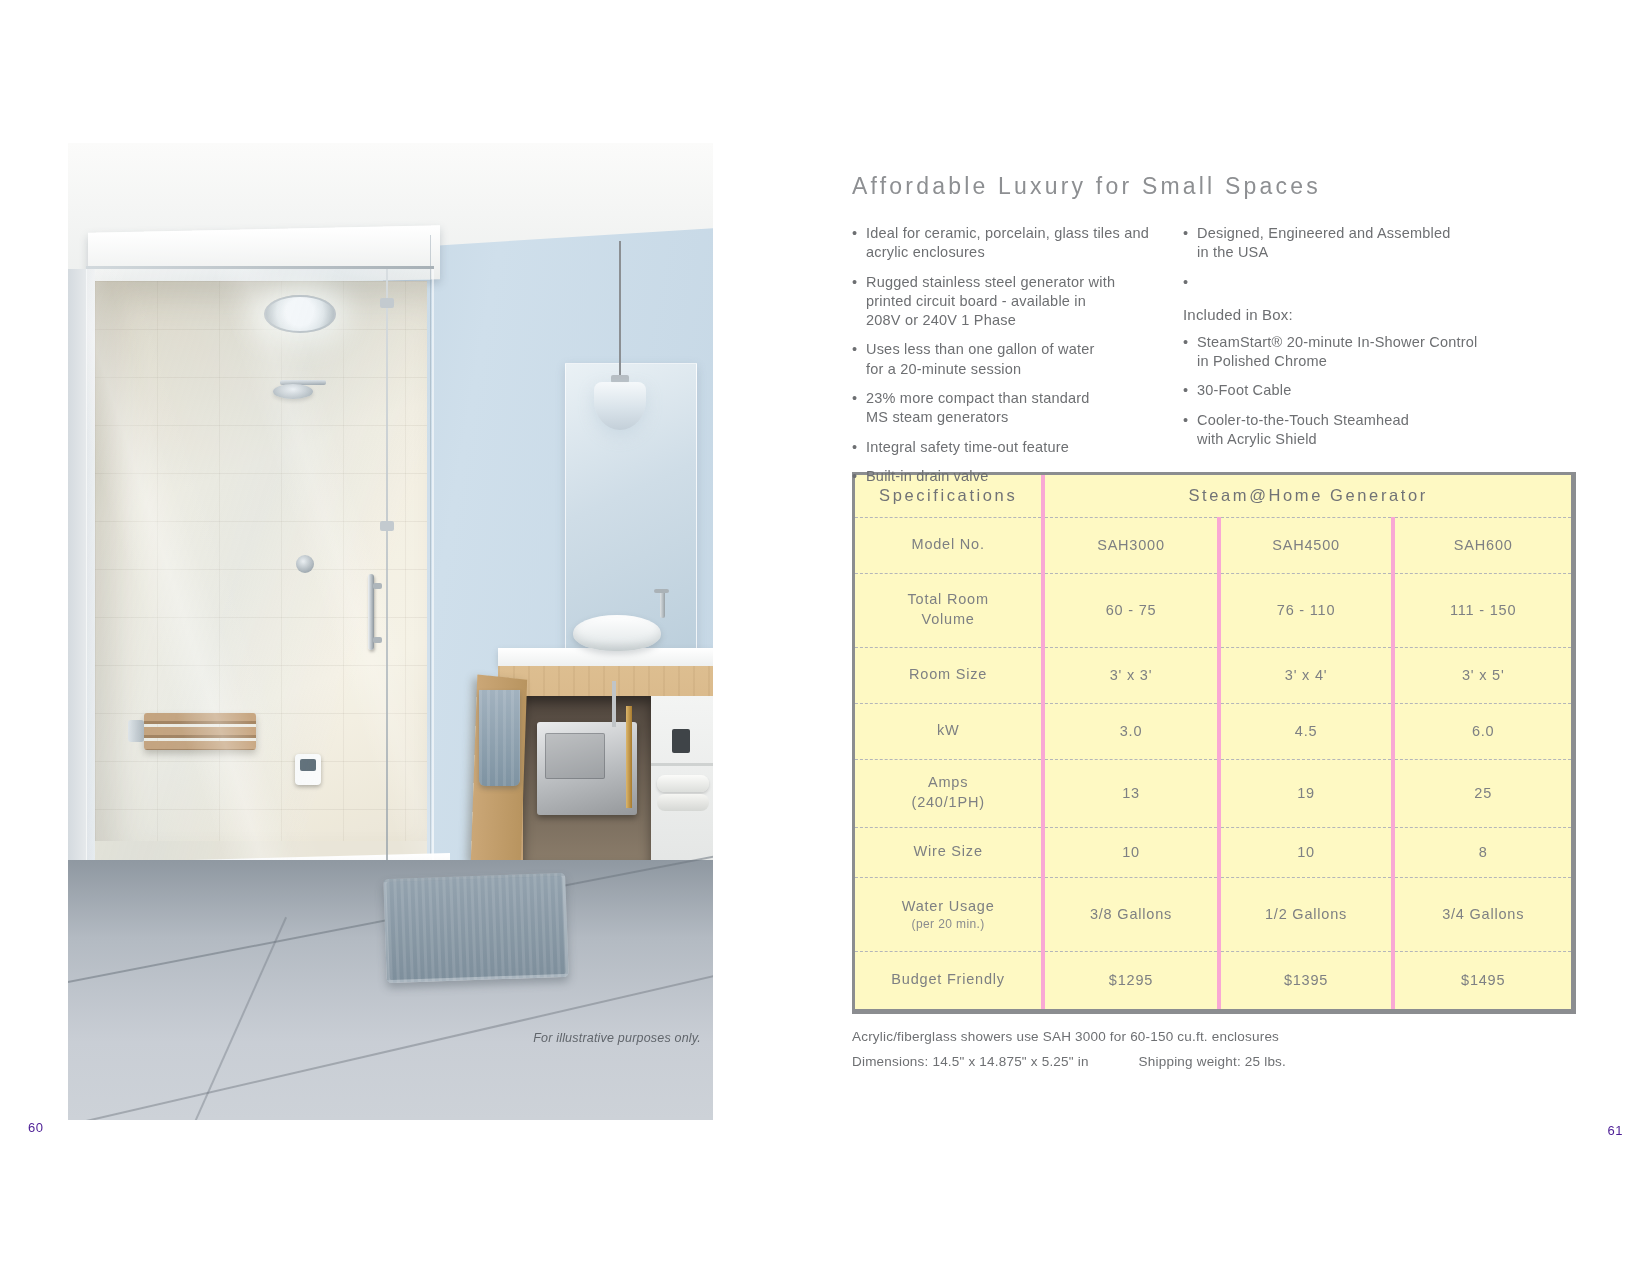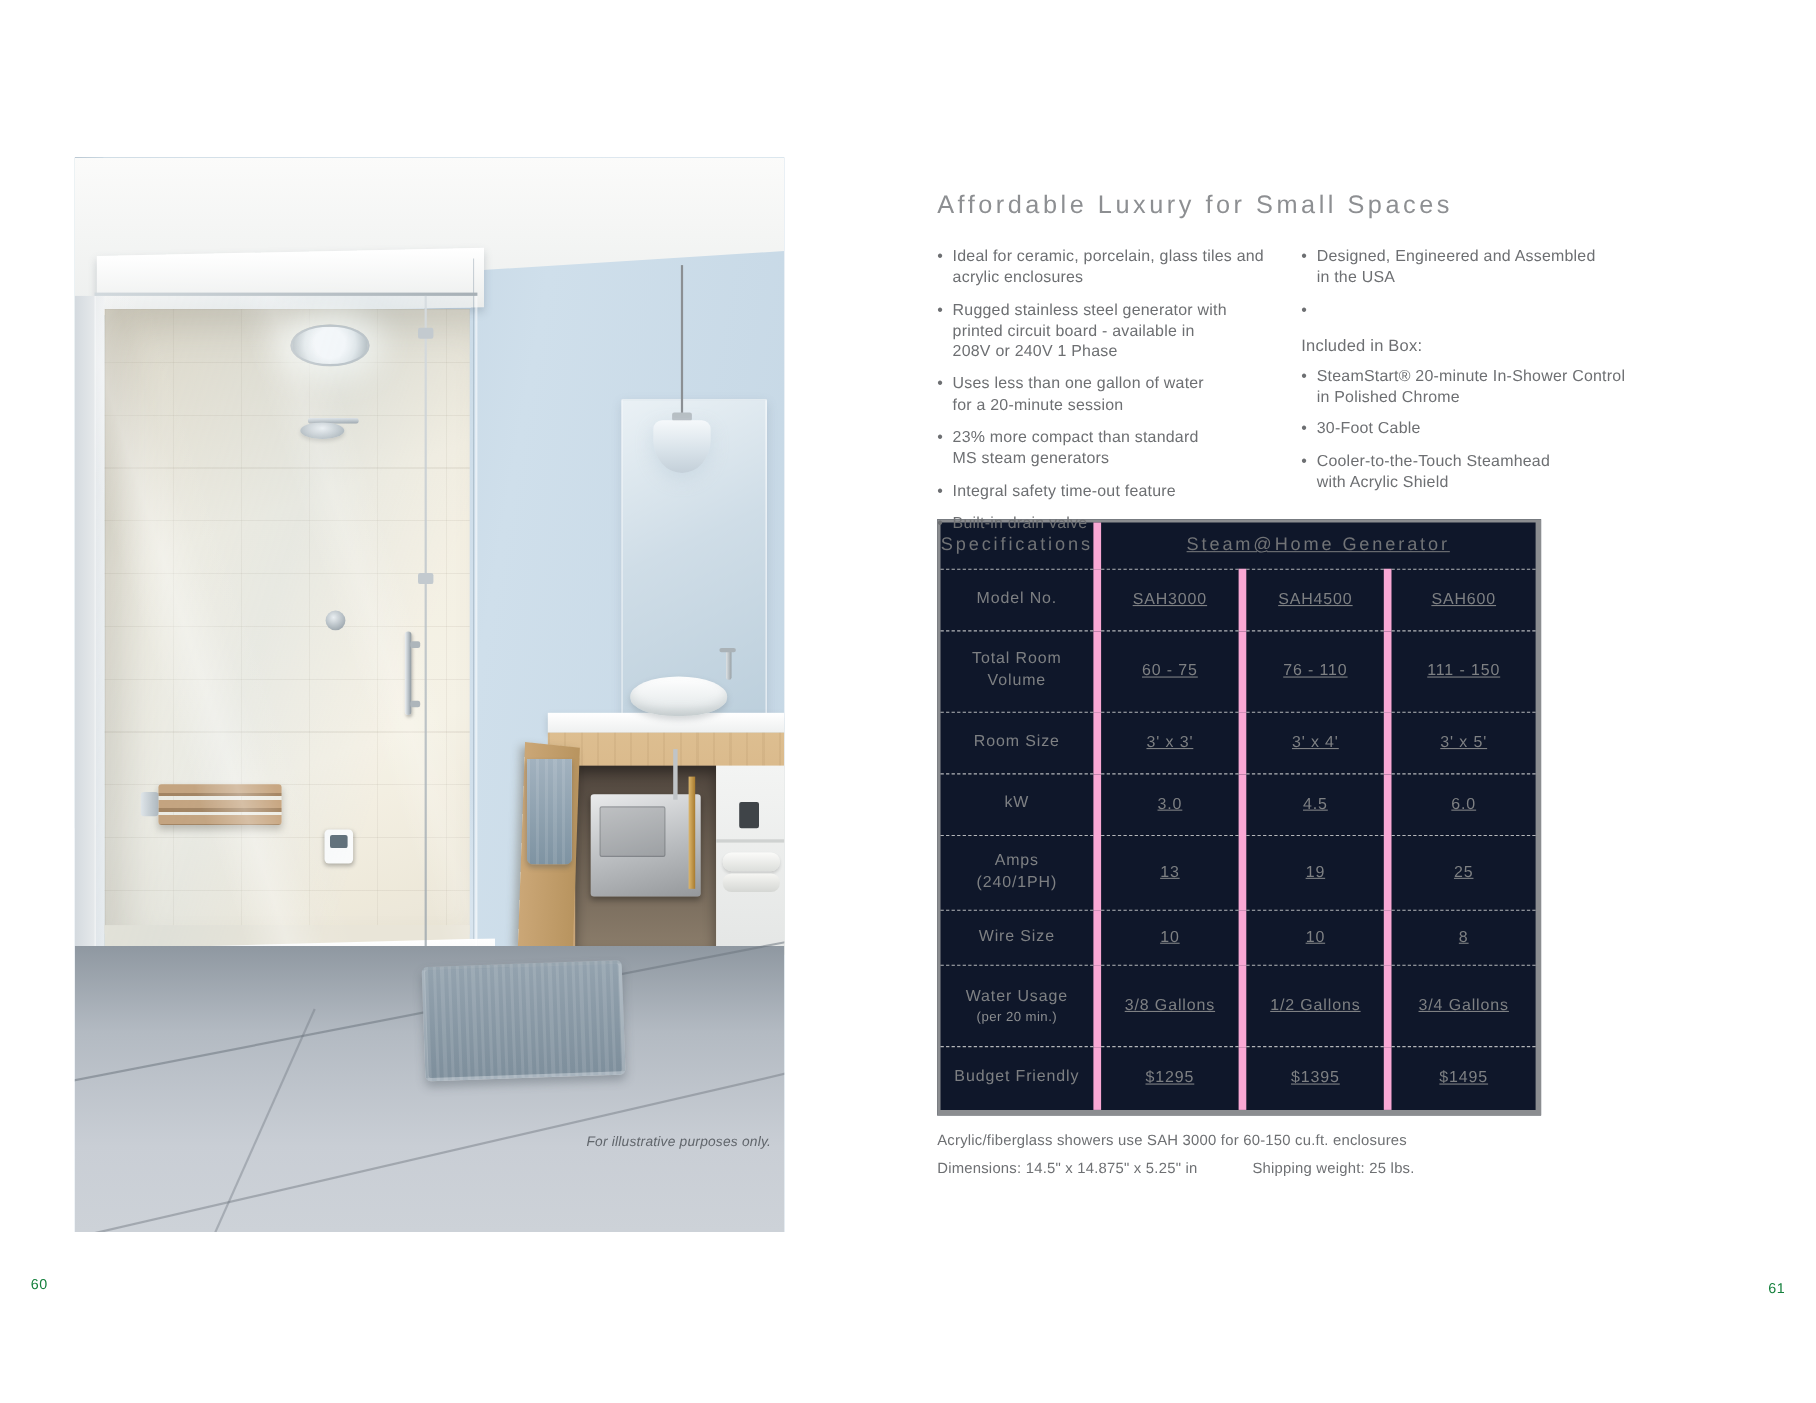--- a/index.html
+++ b/index.html
@@ -112,46 +112,46 @@
   .subtitle { margin-top:20px; font-size:15.5px; font-weight:400; letter-spacing:2.4px; color:#6f7174; line-height:19px; }
   .cols { display:flex; margin-top:24px; height:248px; }
   .col-left { width:331px; }
   .col-right { width:319px; }
   .bullet { display:flex; margin-bottom:10px; font-size:14.5px; line-height:1.33; letter-spacing:.2px; color:#6d6f72; }
   .dot { width:14px; flex:none; }
   .btext { white-space:pre-line; }
   .included-heading { margin:14px 0 10px 0; font-size:15px; color:#6d6f72; letter-spacing:.2px; }
 
   
-  .table-wrap { width:549px; border:3px solid #8b8d90; border-right-width:5px; border-bottom-width:5px; background:#0f172a; }
+  .table-wrap { width:724px; border:3px solid #8b8d90; border-right-width:5px; border-bottom-width:5px; background:#fef9c3; }
   table.spec { width:100%; border-collapse:collapse; table-layout:fixed; }
   table.spec th, table.spec td { font-weight:400; text-align:center; vertical-align:middle; color:#7e8083; font-size:14.5px; letter-spacing:.8px; padding:0; }
   .col-label { width:26.3%; } .col-v1 { width:24.5%; } .col-v2 { width:24.4%; } .col-v3 { width:24.8%; }
   tr.hrow th { height:42px; font-size:16.5px; letter-spacing:2.6px; color:#717376; }
-  th.group, td.val { border-left:7px solid #f9a8d4;text-decoration:underline; }
+  th.group, td.val { border-left:4px solid #f9a8d4; }
   tr.drow th, tr.drow td { border-top:1px dashed #b4b6b9; }
   tr.r0 td, tr.r0 th { height:56px; }
   tr.r1 td, tr.r1 th { height:74px; }
   tr.r2 td, tr.r2 th { height:56px; }
   tr.r3 td, tr.r3 th { height:56px; }
   tr.r4 td, tr.r4 th { height:68px; }
   tr.r5 td, tr.r5 th { height:50px; }
   tr.r6 td, tr.r6 th { height:74px; }
   tr.r7 td, tr.r7 th { height:58px; }
   .lbl-text { white-space:pre-line; display:block; line-height:1.35; }
   .lbl-note { display:block; font-size:12px; letter-spacing:.4px; color:#8a8c8f; line-height:1.2; }
   .lbl-note:empty { display:none; }
 
   
   .footnotes { margin-top:14px; font-size:13.5px; color:#6e7073; letter-spacing:.2px; line-height:18px; }
   .dim-row { display:flex; margin-top:7px; }
   .dim { margin-right:50px; }
 
   
-  .pagenum { position:absolute; font-size:13px; color:#15803d; letter-spacing:.5px;margin-top:40px; }
+  .pagenum { position:absolute; font-size:13px; color:#4c1d95; letter-spacing:.5px; }
   .pagenum-left { left:28px; top:1120px; }
   .pagenum-right { right:28px; top:1123px; }
 </style>
 </head>
 <body>
 
 <div class="spread">
 
   <div class="photo">
     <div class="wall"></div>

